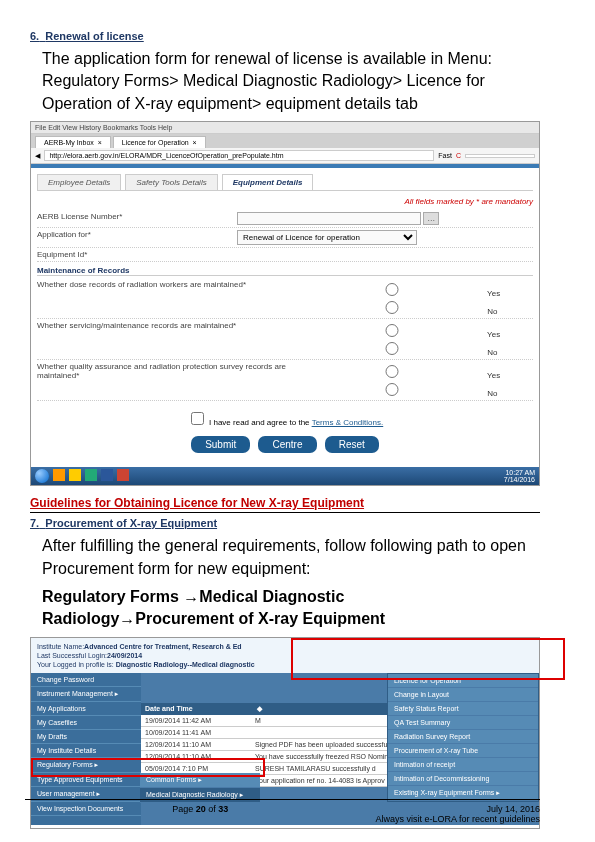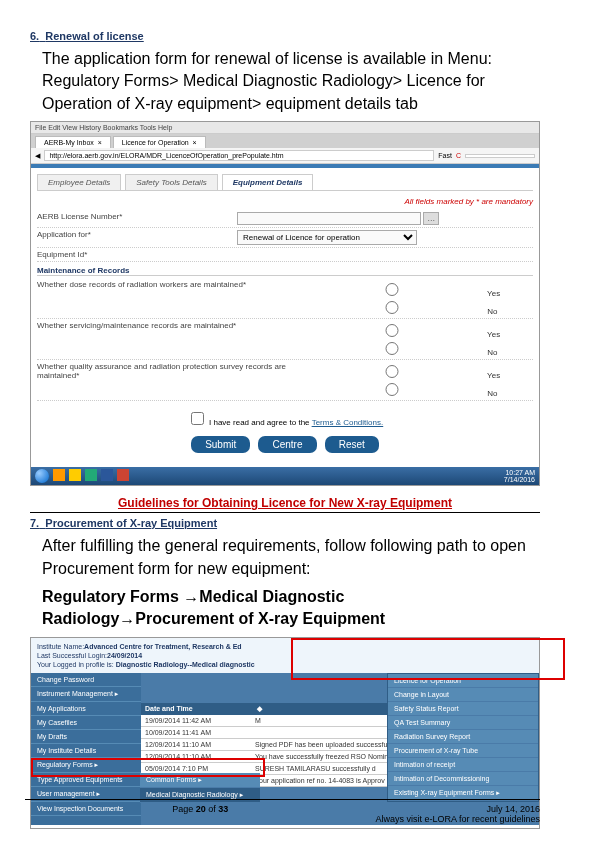--- a/index.html
+++ b/index.html
@@ -191,21 +191,20 @@
     background: radial-gradient(circle at 30% 30%, #9cf, #06c);
   }
   .red-heading {
     color: #C00000;
     font-weight: bold;
     text-decoration: underline;
     font-size: 12px;
     margin: 10px 0 4px 0;
     border-bottom: 1px solid #000;
     padding-bottom: 2px;
-    text-align: center;
   }
   .screenshot2 {
     border: 1px solid #999;
     margin: 6px 0;
     font-size: 7px;
     background: #fff;
     position: relative;
     height: 190px;
   }
   .s2-header {

